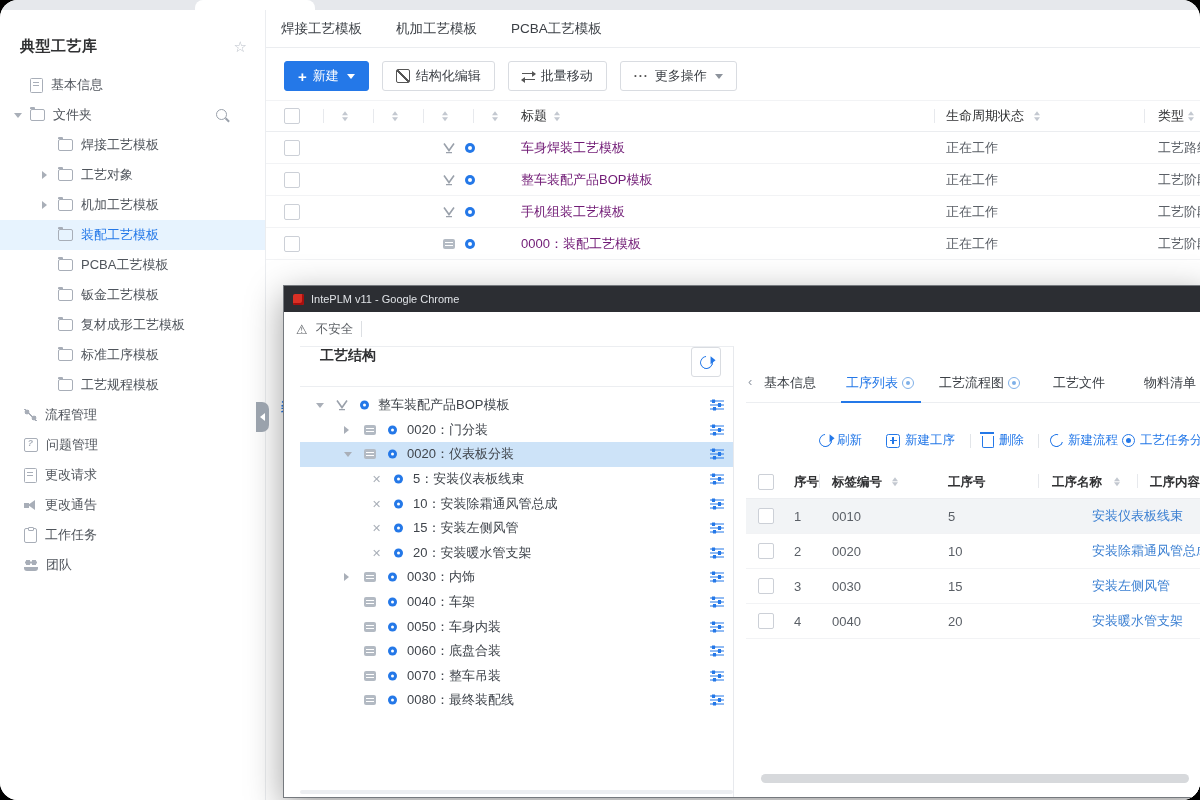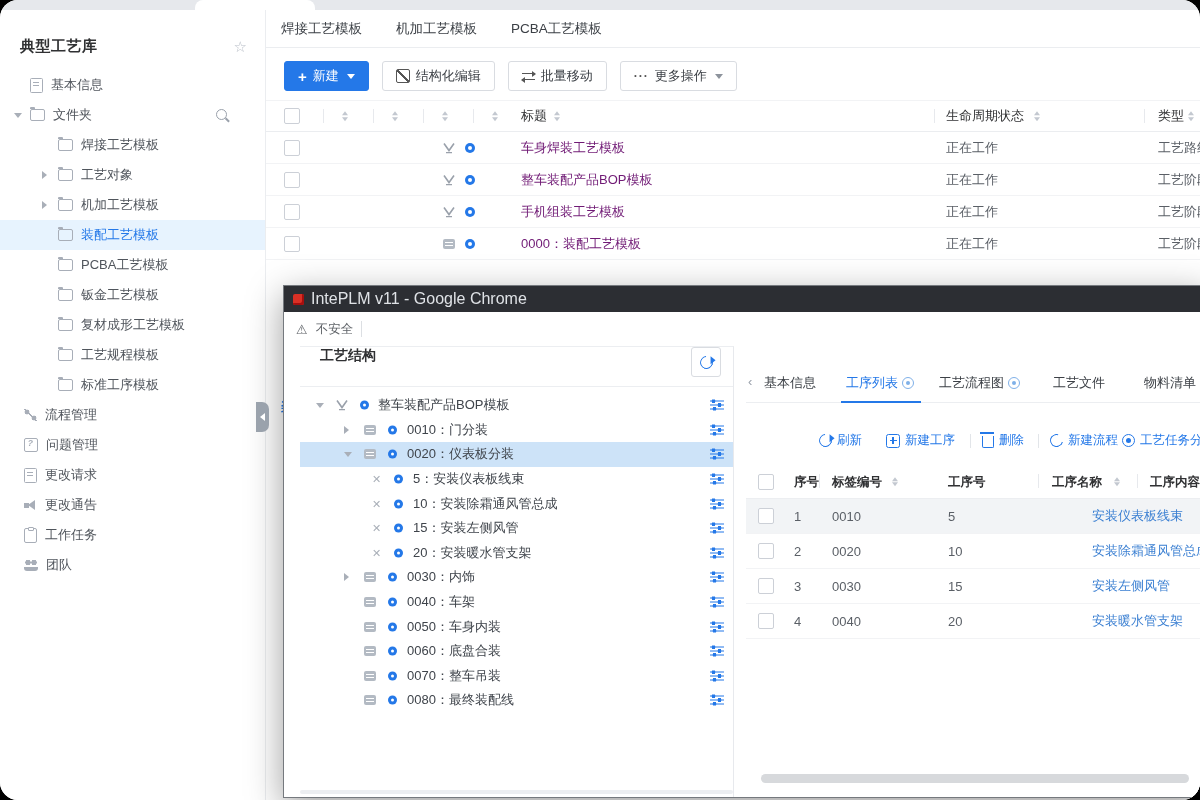--- a/index.html
+++ b/index.html
@@ -71,21 +71,21 @@
   .mrow{position:relative;height:31px;border-bottom:1px solid #f2f3f5;font-size:13px;color:#5a5f66;}
   .mrow a{color:#701a75;text-decoration:none;cursor:pointer;}
   .gear{width:10px;height:10px;border-radius:50%;background:#2478e8;position:absolute;top:50%;transform:translateY(-50%);}
   .gear::after{content:'';position:absolute;inset:3px;background:#fff;border-radius:50%;}
   .vic{position:absolute;top:50%;transform:translateY(-50%);}
   .lic{position:absolute;top:50%;transform:translateY(-50%);width:12px;height:10px;background:#b3bac3;border-radius:2px;background-image:linear-gradient(#fff,#fff),linear-gradient(#fff,#fff);background-size:8px 1.4px;background-position:2px 3px,2px 6px;background-repeat:no-repeat;}
   
   .popup{position:absolute;left:283px;top:285px;width:924px;height:511px;background:#fff;border:1px solid #75797e;box-shadow:0 10px 34px rgba(0,0,0,.38);}
   .ptitle{height:26px;background:#2c2e33;display:flex;align-items:center;padding-left:9px;gap:7px;}
   .plogo{width:11px;height:11px;background:#d93025;border-radius:2px;box-shadow:inset -2px -2px 0 #a50e0e;}
-  .ptitle span{font-size:16px;color:#dfe2e6;text-align:center;}
+  .ptitle span{font-size:11px;color:#dfe2e6;text-align:center;}
   .urlbar{height:34px;background:#fff;border-bottom:1px solid #dcdfe3;display:flex;align-items:center;padding-left:12px;gap:8px;overflow:hidden;}
   .warn{color:#5f6368;font-size:13px;}
   .nsec{font-size:12.5px;color:#5f6368;white-space:nowrap;}
   .usep{width:1px;height:16px;background:#dcdfe3;}
   .url{font-size:12.5px;color:#6a6f75;white-space:nowrap;}
   .url b{color:#202124;font-weight:bold;}
   .pcontent{position:absolute;left:0;top:60px;right:0;bottom:0;background:#fff;}
   
   .treepanel{position:absolute;left:16px;top:0;width:433px;bottom:0;border-top:1px solid #eceef1;border-right:1px solid #e7e9ed;}
   .tp-head{height:39px;border-bottom:1px solid #eceef1;display:flex;align-items:flex-start;justify-content:space-between;padding:0 12px 0 20px;}
@@ -188,25 +188,25 @@
       <div class="sn p3">
           <i class="ic i-fold"></i>
           <span class="lab">钣金工艺模板</span>
         </div>
       <div class="sn p3">
           <i class="ic i-fold"></i>
           <span class="lab">复材成形工艺模板</span>
         </div>
       <div class="sn p3">
           <i class="ic i-fold"></i>
+          <span class="lab">标准工序模板</span>
+        </div>
+      <div class="sn p3">
+          <i class="ic i-fold"></i>
           <span class="lab">工艺规程模板</span>
-        </div>
-      <div class="sn p3">
-          <i class="ic i-fold"></i>
-          <span class="lab">标准工序模板</span>
         </div>
       <div class="sn pb">
           <i class="ic i-flow"></i>
           <span class="lab">流程管理</span>
         </div>
       <div class="sn pb">
           <i class="ic i-q"></i>
           <span class="lab">问题管理</span>
         </div>
       <div class="sn pb">
@@ -379,21 +379,21 @@
                 <line x1="3" y1="10.2" x2="9" y2="10.2" stroke="#9aa1ab" stroke-width="1.4"></line>
               </svg>
               <span class="gear"></span>
               <span class="lbl">整车装配产品BOP模板</span>
               <i class="tune"></i>
             </div>
           <div class="tn t1">
               <i class="cr cr-r"></i>
               <span class="tico lic"></span>
               <span class="gear"></span>
-              <span class="lbl">0010：门分装</span>
+              <span class="lbl">0020：门分装</span>
               <i class="tune"></i>
             </div>
           <div class="tn t1 sel">
               <i class="cr cr-d"></i>
               <span class="tico lic"></span>
               <span class="gear"></span>
               <span class="lbl">0020：仪表板分装</span>
               <i class="tune"></i>
             </div>
           <div class="tn t2">

